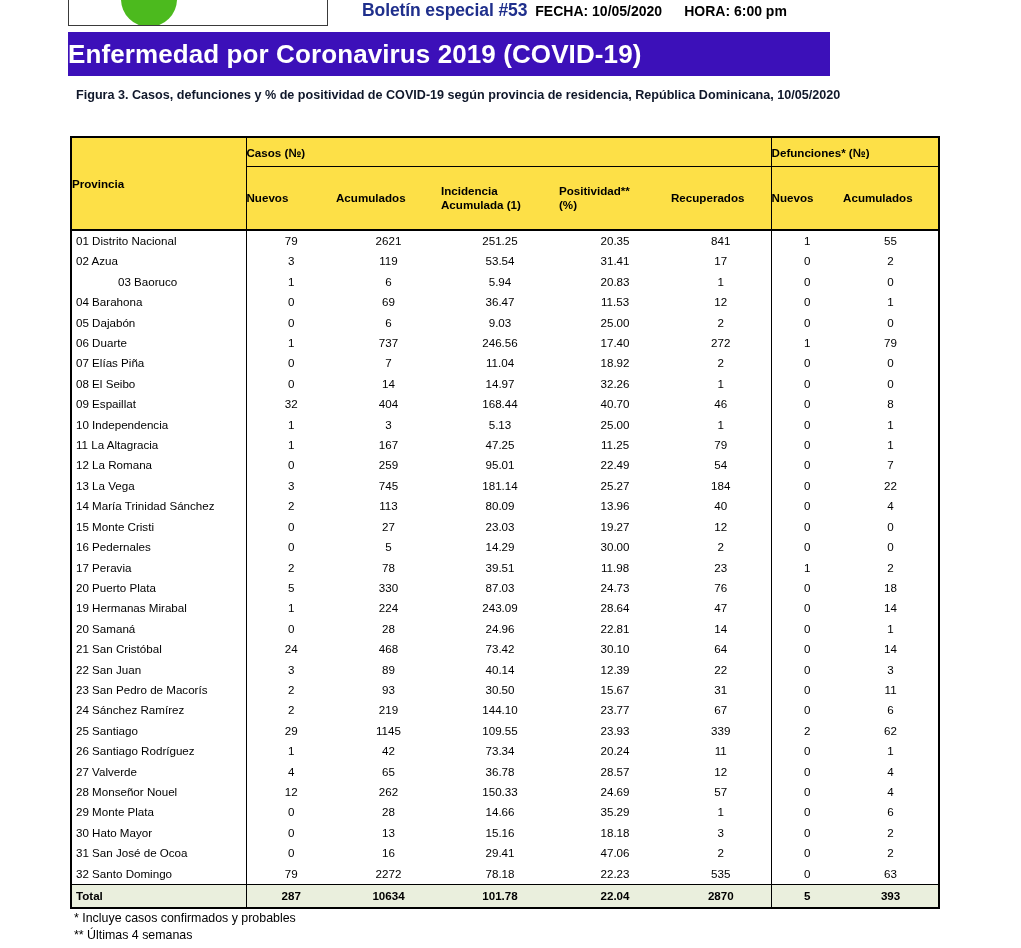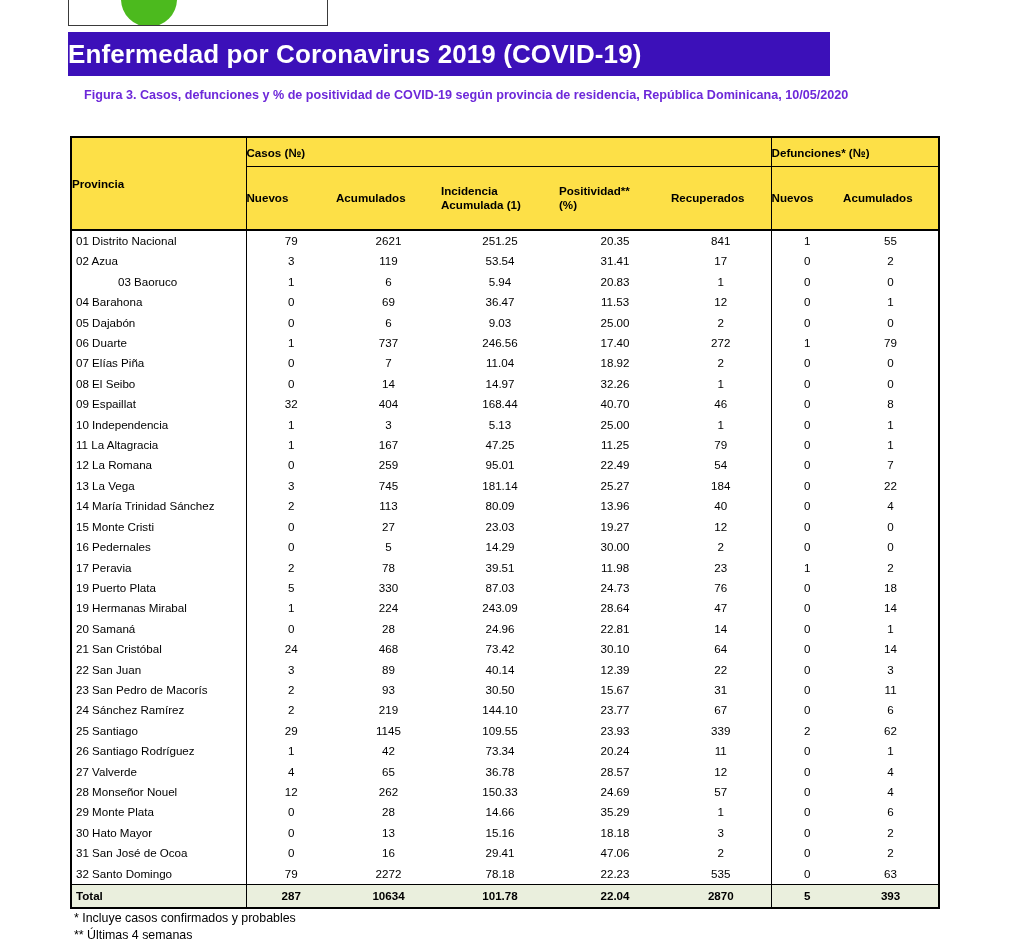--- a/index.html
+++ b/index.html
@@ -88,27 +88,27 @@
   .banner-text {
     color: #ffffff;
     font-size: 26px;
     font-weight: bold;
     letter-spacing: 0.1px;
   }
 
   
   .figure-caption {
     position: absolute;
-    left: 84px;
+    left: 76px;
     top: 88px;
     width: 880px;
     font-size: 12.6px;
     font-weight: bold;
     line-height: 15.5px;
-    color: #6d28d9;
+    color: #0f172a;
   }
 
   
   .tbl-wrap {
     position: absolute;
     left: 70px;
     top: 136px;
     width: 868px;
   }
   table.data {
@@ -191,20 +191,23 @@
 </style>
 </head>
 <body>
 
 <div class="header-strip">
 
   <div class="logo-box">
     <div class="logo-circle"></div>
   </div>
 
+  <div class="bulletin-line">
+    <span class="bulletin-title">Boletín especial #53</span><span class="bulletin-meta">FECHA: 10/05/2020</span><span class="bulletin-meta second">HORA: 6:00 pm</span>
+  </div>
 </div>
 
 <div class="banner">
   <span class="banner-text">Enfermedad por Coronavirus 2019 (COVID-19)</span>
 </div>
 
 <div class="figure-caption">Figura 3. Casos, defunciones y % de positividad de COVID-19 según provincia de residencia, República Dominicana, 10/05/2020</div>
 
 <div class="tbl-wrap">
   <table class="data">
@@ -407,21 +410,21 @@
           <td class="prov" style="border-left: 2px solid rgb(0, 0, 0);">17 Peravia</td>
           <td class="sep-left">2</td>
           <td>78</td>
           <td>39.51</td>
           <td>11.98</td>
           <td>23</td>
           <td class="sep-left">1</td>
           <td style="border-right: 2px solid rgb(0, 0, 0);">2</td>
         </tr>
         <tr class="drow">
-          <td class="prov" style="border-left: 2px solid rgb(0, 0, 0);">19 Puerto Plata</td>
+          <td class="prov" style="border-left: 2px solid rgb(0, 0, 0);">20 Puerto Plata</td>
           <td class="sep-left">5</td>
           <td>330</td>
           <td>87.03</td>
           <td>24.73</td>
           <td>76</td>
           <td class="sep-left">0</td>
           <td style="border-right: 2px solid rgb(0, 0, 0);">18</td>
         </tr>
         <tr class="drow">
           <td class="prov" style="border-left: 2px solid rgb(0, 0, 0);">19 Hermanas Mirabal</td>

